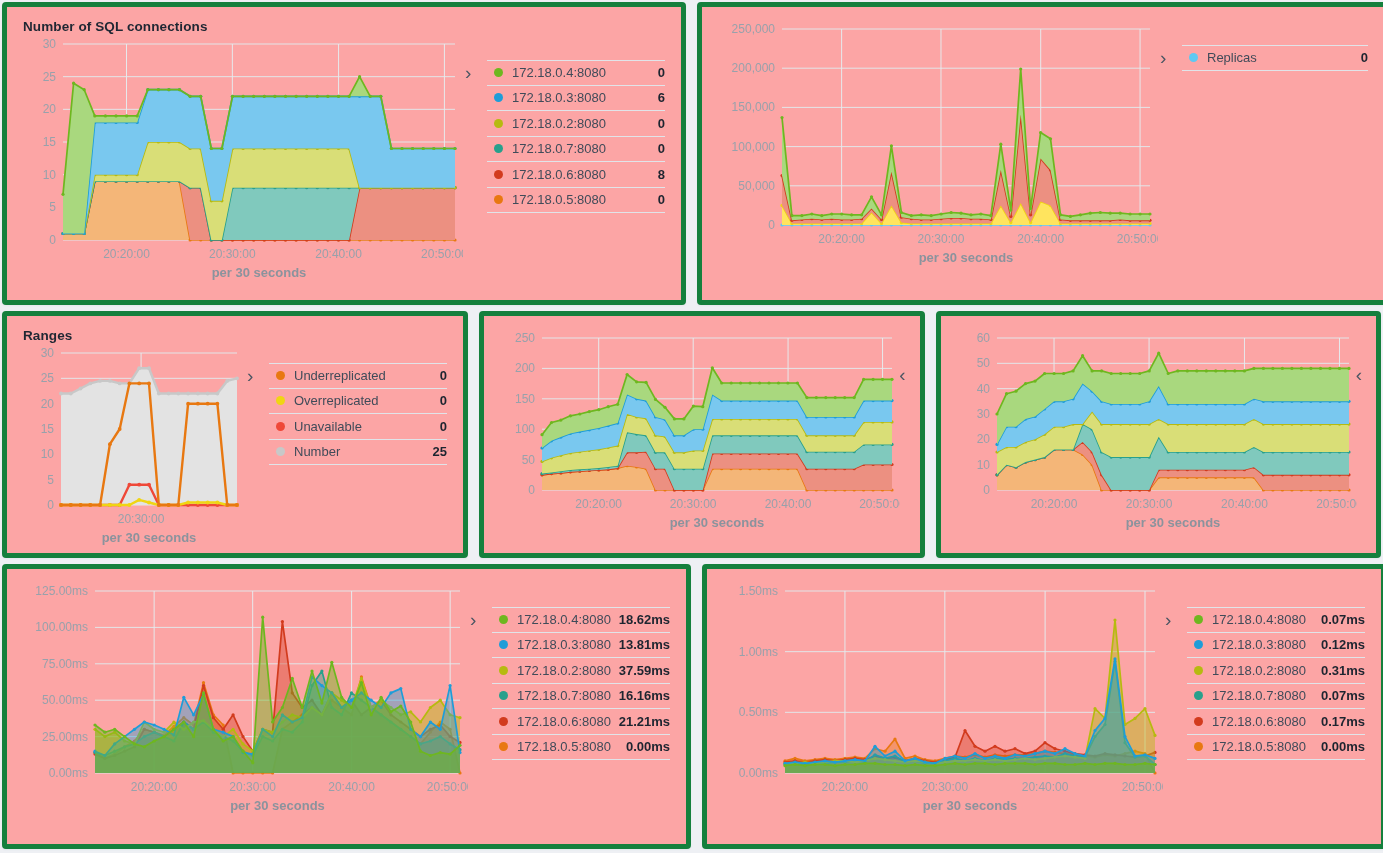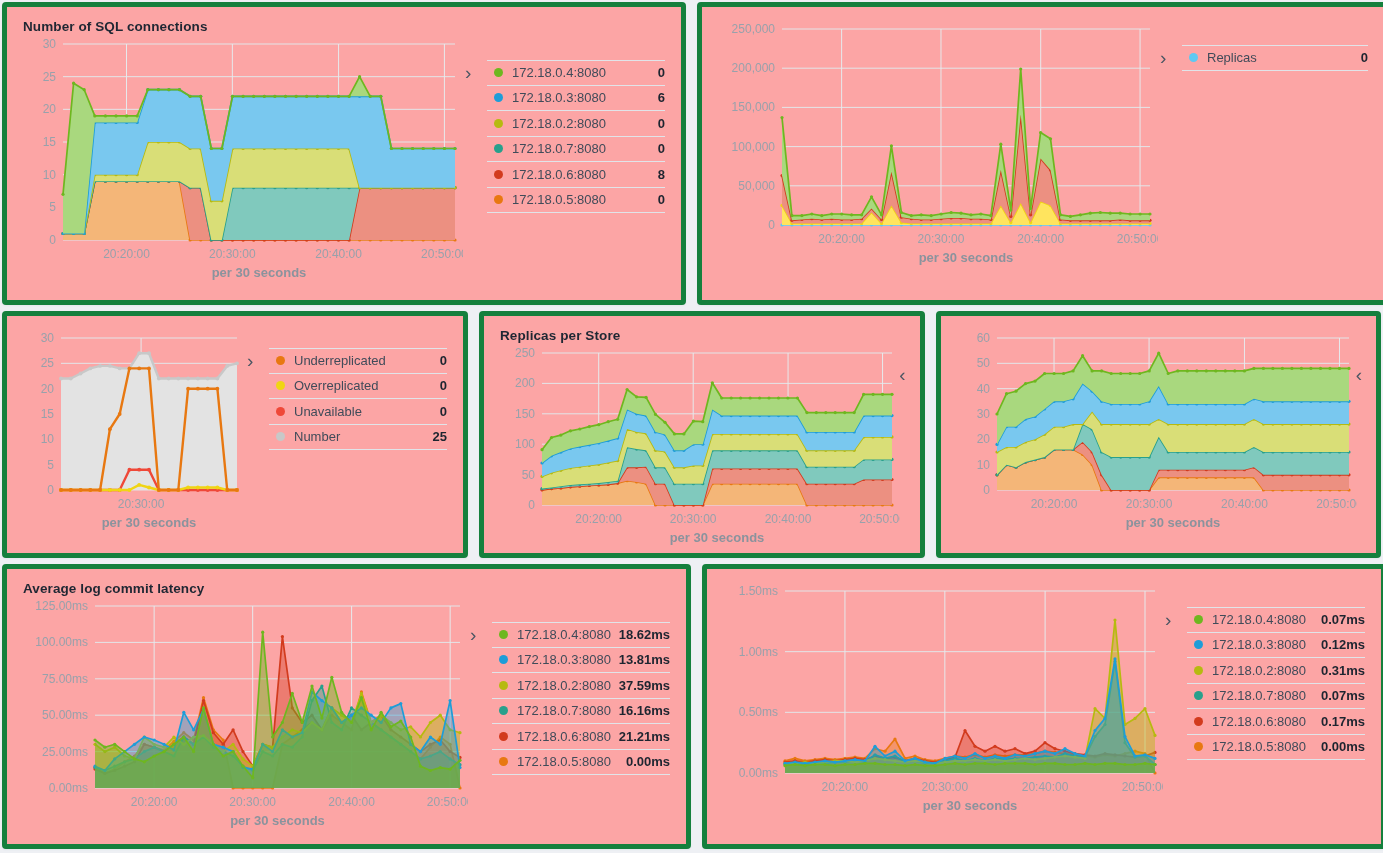--- a/index.html
+++ b/index.html
@@ -532,20 +532,21 @@
                 <span class="lval">0</span>
               </div>
             </div>
         </div>
       </div>
     </section>
   </div>
 
   <div class="row row2">
     <section class="panel">
+      <h3 class="ptitle">Ranges</h3>
       <div class="content">
         <div class="chartbox"><svg width="222" height="208">
               <line x1="38" x2="214" y1="162" y2="162" stroke="#e3e5e8" stroke-width="1"></line>
               <text x="31" y="166" text-anchor="end" class="tick">0</text>
               <line x1="38" x2="214" y1="136.66666666666669" y2="136.66666666666669" stroke="#e3e5e8" stroke-width="1"></line>
               <text x="31" y="140.66666666666669" text-anchor="end" class="tick">5</text>
               <line x1="38" x2="214" y1="111.33333333333334" y2="111.33333333333334" stroke="#e3e5e8" stroke-width="1"></line>
               <text x="31" y="115.33333333333334" text-anchor="end" class="tick">10</text>
               <line x1="38" x2="214" y1="86" y2="86" stroke="#e3e5e8" stroke-width="1"></line>
               <text x="31" y="90" text-anchor="end" class="tick">15</text>
@@ -661,21 +662,20 @@
               <div class="lrow">
                 <span class="dot" style="background: rgb(200, 200, 200);"></span>
                 <span class="llabel">Number</span>
                 <span class="lval">25</span>
               </div>
             </div>
         </div>
       </div>
     </section>
     <section class="panel">
-      <h3 class="ptitle">Replicas per Store</h3>
       <div class="content">
         <div class="chartbox"><svg width="400" height="208">
               <line x1="42" x2="392" y1="162" y2="162" stroke="#e3e5e8" stroke-width="1"></line>
               <text x="35" y="166" text-anchor="end" class="tick">0</text>
               <line x1="42" x2="392" y1="131.60000000000002" y2="131.60000000000002" stroke="#e3e5e8" stroke-width="1"></line>
               <text x="35" y="135.60000000000002" text-anchor="end" class="tick">50</text>
               <line x1="42" x2="392" y1="101.2" y2="101.2" stroke="#e3e5e8" stroke-width="1"></line>
               <text x="35" y="105.2" text-anchor="end" class="tick">100</text>
               <line x1="42" x2="392" y1="70.80000000000001" y2="70.80000000000001" stroke="#e3e5e8" stroke-width="1"></line>
               <text x="35" y="74.80000000000001" text-anchor="end" class="tick">150</text>
@@ -1203,21 +1203,20 @@
               <circle cx="382.5" cy="40.4" r="1.6" fill="#6eb71f"></circle>
               <circle cx="392.0" cy="40.4" r="1.6" fill="#6eb71f"></circle>
             </svg></div>
       </div>
       <span class="chev-collapsed">‹</span>
     </section>
   </div>
 
   <div class="row row3">
     <section class="panel">
-      <h3 class="ptitle">Average log commit latency</h3>
       <div class="content">
         <div class="chartbox"><svg width="445" height="238">
               <line x1="72" x2="437" y1="192" y2="192" stroke="#e3e5e8" stroke-width="1"></line>
               <text x="65" y="196" text-anchor="end" class="tick">0.00ms</text>
               <line x1="72" x2="437" y1="155.6" y2="155.6" stroke="#e3e5e8" stroke-width="1"></line>
               <text x="65" y="159.6" text-anchor="end" class="tick">25.00ms</text>
               <line x1="72" x2="437" y1="119.2" y2="119.2" stroke="#e3e5e8" stroke-width="1"></line>
               <text x="65" y="123.2" text-anchor="end" class="tick">50.00ms</text>
               <line x1="72" x2="437" y1="82.8" y2="82.8" stroke="#e3e5e8" stroke-width="1"></line>
               <text x="65" y="86.8" text-anchor="end" class="tick">75.00ms</text>

